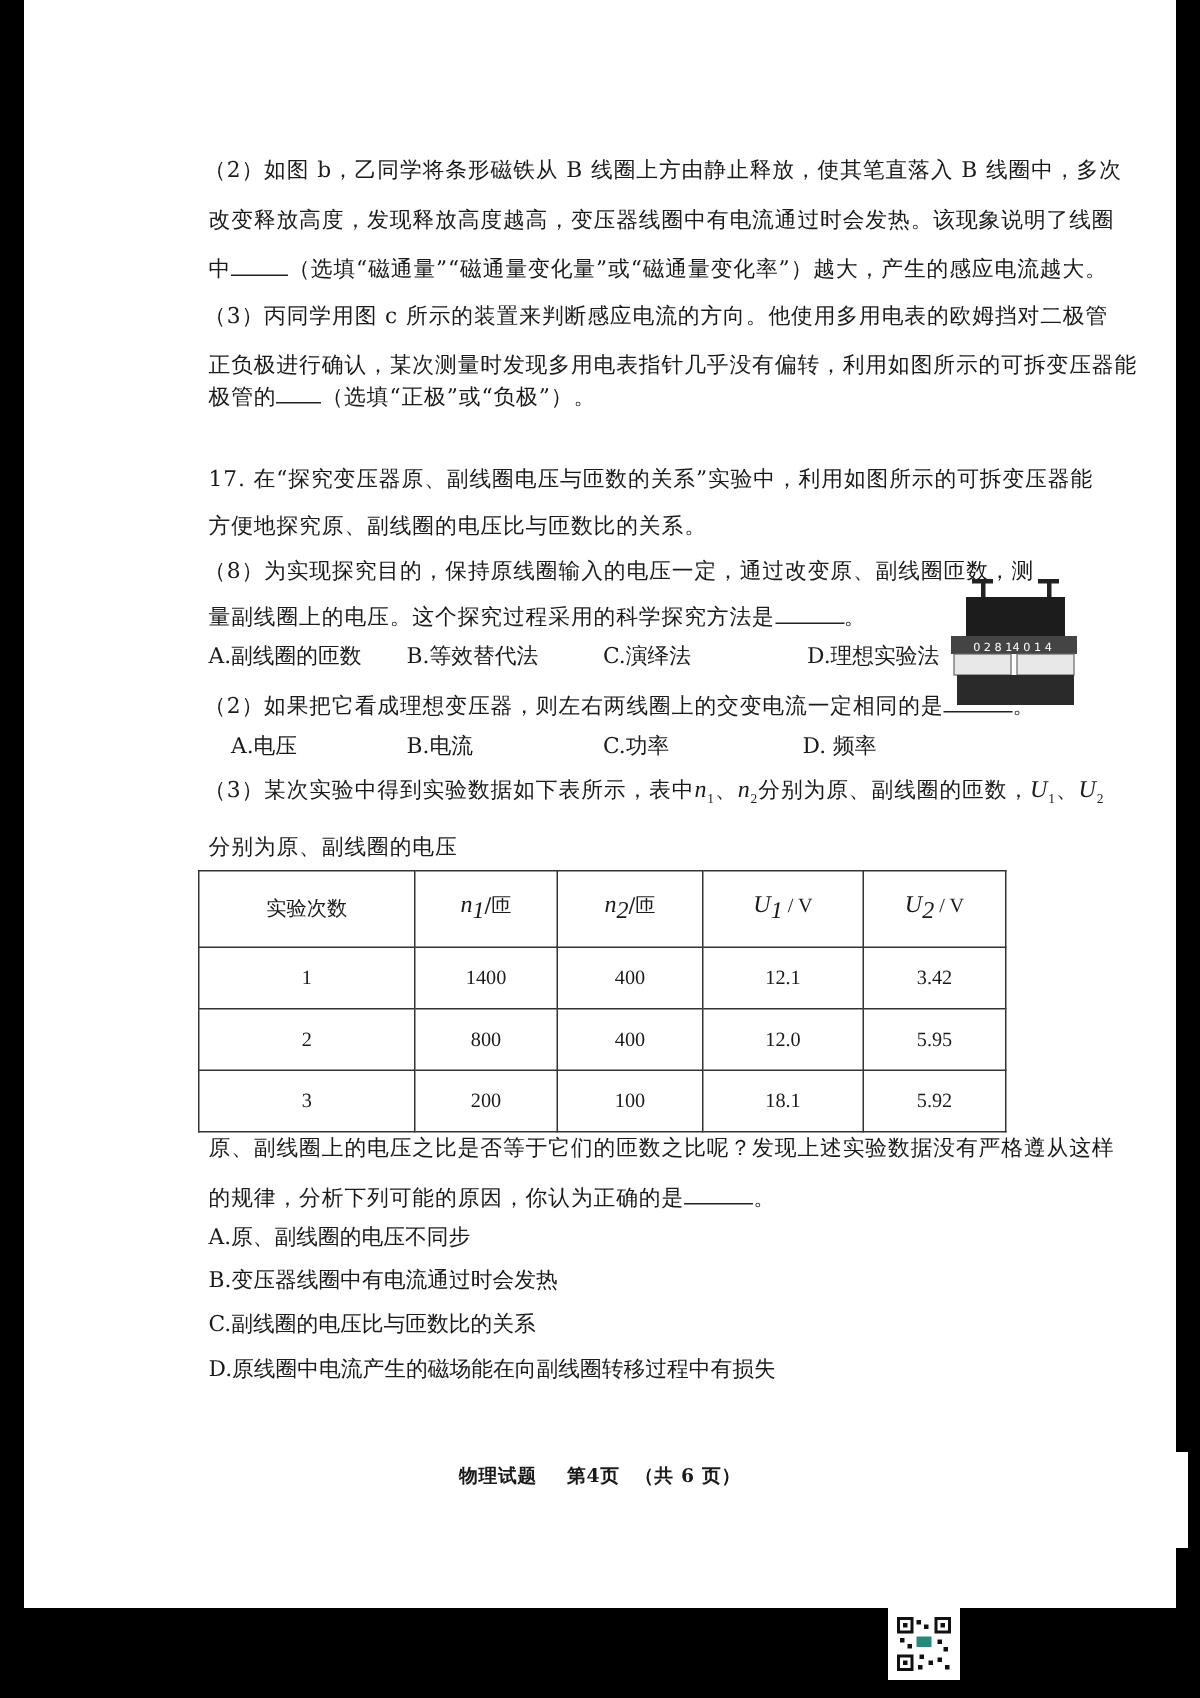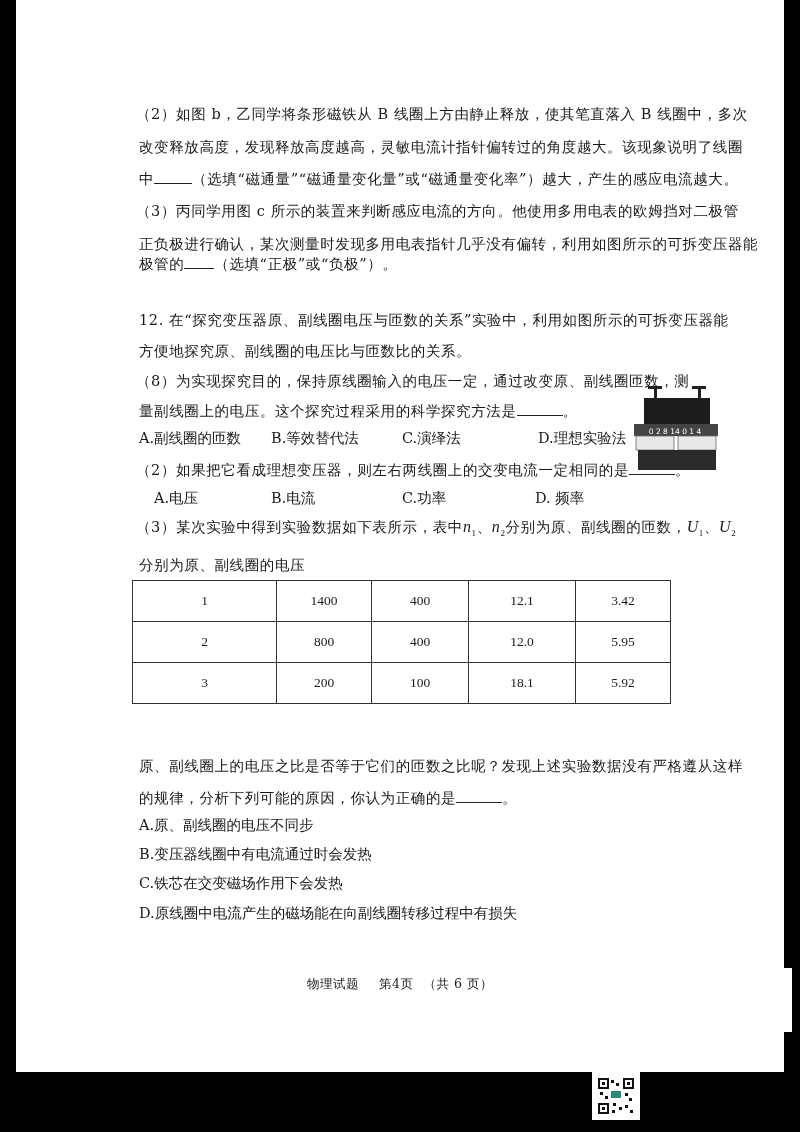--- a/index.html
+++ b/index.html
@@ -12,43 +12,43 @@
   .blank { display:inline-block; border-bottom:1.3px solid #222; height:14px; vertical-align:baseline; }
   .opt { position:absolute; font-size:14.5px; line-height:20px; white-space:nowrap; }
   .math { font-style:italic; font-family:"Liberation Serif","DejaVu Serif",serif; font-size:16px; }
   sub { font-size:9px; font-style:normal; }
   table.data { position:absolute; left:132px; top:580px; width:539px; border-collapse:collapse; font-size:13.5px; }
   table.data td { border:1.5px solid #333; text-align:center; font-family:"Liberation Serif","DejaVu Serif",serif; }
   table.data tr.h td { height:48px; }
   table.data tr.r td { height:38px; }
   .hdr-zh { font-family:"DejaVu Serif",serif; font-size:13.5px; }
   .figure { position:absolute; left:630px; top:380px; width:90px; height:92px; }
-  .footer { position:absolute; left:0; width:800px; top:976px; text-align:center; font-size:12.5px; font-weight:normal; letter-spacing:0.5px; }
+  .footer { position:absolute; left:0; width:800px; top:976px; text-align:center; font-size:12.5px; font-weight:bold; letter-spacing:0.5px; }
   .footer span { margin:0 10px; }
   .qr { position:absolute; left:592px; top:1072px; width:48px; height:48px; background:#fff; }
 </style>
 </head>
 <body>
 
 <div class="page"></div>
 <div class="notch"></div>
 
 <div class="line ind" style="top:104px">（2）如图 b，乙同学将条形磁铁从 B 线圈上方由静止释放，使其笔直落入 B 线圈中，多次</div>
-<div class="line" style="top:137px">改变释放高度，发现释放高度越高，灵敏电流计指针偏转过的角度越大。该现象说明了线圈</div>
+<div class="line" style="top:137px">改变释放高度，发现释放高度越高，变压器线圈中有电流通过时会发热。该现象说明了线圈</div>
 <div class="line" style="top:169px">
   <span>中</span><span class="blank" style="width:38px"></span><span>（选填“磁通量”“磁通量变化量”或“磁通量变化率”）越大，产生的感应电流越大。</span>
 </div>
 
 <div class="line ind" style="top:201px">（3）丙同学用图 c 所示的装置来判断感应电流的方向。他使用多用电表的欧姆挡对二极管</div>
 <div class="line" style="top:234px">正负极进行确认，某次测量时发现多用电表指针几乎没有偏转，利用如图所示的可拆变压器能</div>
 <div class="line" style="top:254px">
   <span>极管的</span><span class="blank" style="width:30px"></span><span>（选填“正极”或“负极”）。</span>
 </div>
 
-<div class="line" style="top:310px">12. 在“探究变压器原、副线圈电压与匝数的关系”实验中，利用如图所示的可拆变压器能</div>
+<div class="line" style="top:310px">17. 在“探究变压器原、副线圈电压与匝数的关系”实验中，利用如图所示的可拆变压器能</div>
 <div class="line" style="top:341px">方便地探究原、副线圈的电压比与匝数比的关系。</div>
 
 <div class="line ind" style="top:371px">（8）为实现探究目的，保持原线圈输入的电压一定，通过改变原、副线圈匝数，测</div>
 <div class="line" style="top:401px">
   <span>量副线圈上的电压。这个探究过程采用的科学探究方法是</span><span class="blank" style="width:46px"></span><span>。</span>
 </div>
 <div class="opt" style="left:139px;top:428px">A.副线圈的匝数</div>
 <div class="opt" style="left:271px;top:428px">B.等效替代法</div>
 <div class="opt" style="left:402px;top:428px">C.演绎法</div>
 <div class="opt" style="left:538px;top:428px">D.理想实验法</div>
@@ -76,20 +76,27 @@
 <div class="opt" style="left:402px;top:488px">C.功率</div>
 <div class="opt" style="left:535px;top:488px">D. 频率</div>
 
 <div class="line ind" style="top:517px">
   <span>（3）某次实验中得到实验数据如下表所示，表中</span><span class="math"><span>n</span><sub>1</sub></span><span>、</span><span class="math"><span>n</span><sub>2</sub></span><span>分别为原、副线圈的匝数，</span><span class="math"><span>U</span><sub>1</sub></span><span>、</span><span class="math"><span>U</span><sub>2</sub></span>
 </div>
 <div class="line" style="top:555px">分别为原、副线圈的电压</div>
 
 <table class="data">
   <tbody>
+      <tr class="h">
+    <td class="hdr-zh">实验次数</td>
+    <td><span class="math">n</span><sub class="math">1</sub><span class="hdr-zh">/匝</span></td>
+    <td><span class="math">n</span><sub class="math">2</sub><span class="hdr-zh">/匝</span></td>
+    <td><span class="math">U</span><sub class="math">1</sub><span> / V</span></td>
+    <td><span class="math">U</span><sub class="math">2</sub><span> / V</span></td>
+  </tr>
   <tr class="r">
     <td style="width:141px">1</td>
     <td style="width:92px">1400</td>
     <td style="width:94px">400</td>
     <td style="width:104px">12.1</td>
     <td>3.42</td>
   </tr>
   <tr class="r">
     <td>2</td>
     <td>800</td>
@@ -106,21 +113,21 @@
   </tr>
 </tbody>
   </table>
 
 <div class="line" style="top:756px">原、副线圈上的电压之比是否等于它们的匝数之比呢？发现上述实验数据没有严格遵从这样</div>
 <div class="line" style="top:788px">
   <span>的规律，分析下列可能的原因，你认为正确的是</span><span class="blank" style="width:46px"></span><span>。</span>
 </div>
 <div class="opt" style="left:139px;top:815px">A.原、副线圈的电压不同步</div>
 <div class="opt" style="left:139px;top:844px">B.变压器线圈中有电流通过时会发热</div>
-<div class="opt" style="left:139px;top:873px">C.铁芯在交变磁场作用下会发热</div>
+<div class="opt" style="left:139px;top:873px">C.副线圈的电压比与匝数比的关系</div>
 <div class="opt" style="left:139px;top:903px">D.原线圈中电流产生的磁场能在向副线圈转移过程中有损失</div>
 
 <div class="footer">
   <span>物理试题</span><span>第4页</span><span style="margin-left:0">（共 6 页）</span>
 </div>
 
 <div class="qr">
   <svg width="48" height="48" viewBox="0 0 48 48">
     <rect x="6" y="6" width="36" height="36" fill="#fff"></rect>
     <rect x="7" y="7" width="9" height="9" fill="none" stroke="#111" stroke-width="2"></rect>

